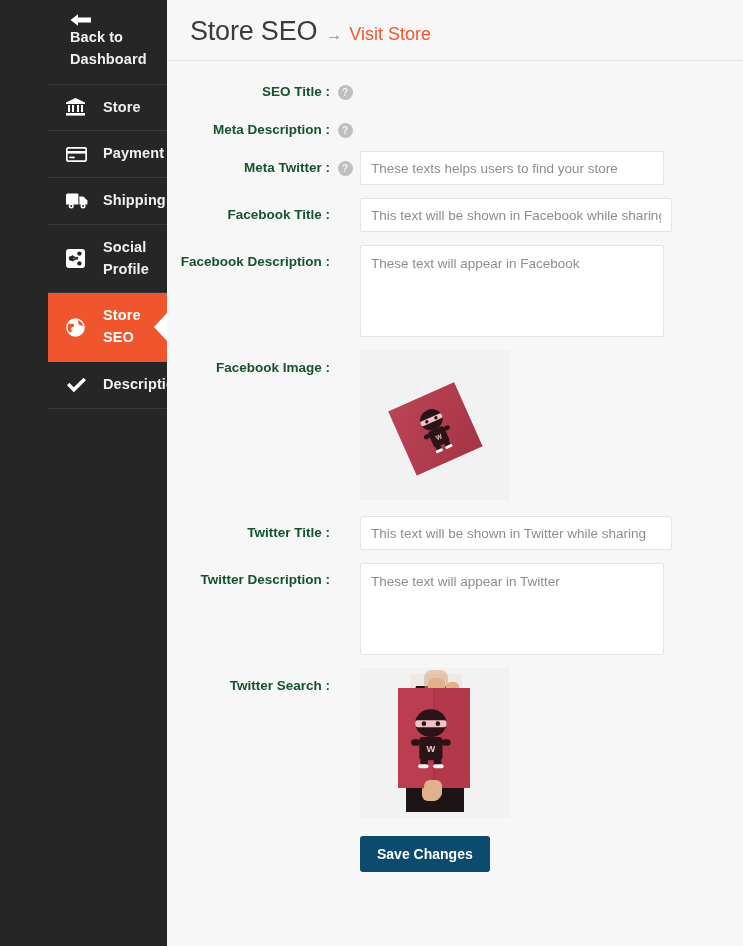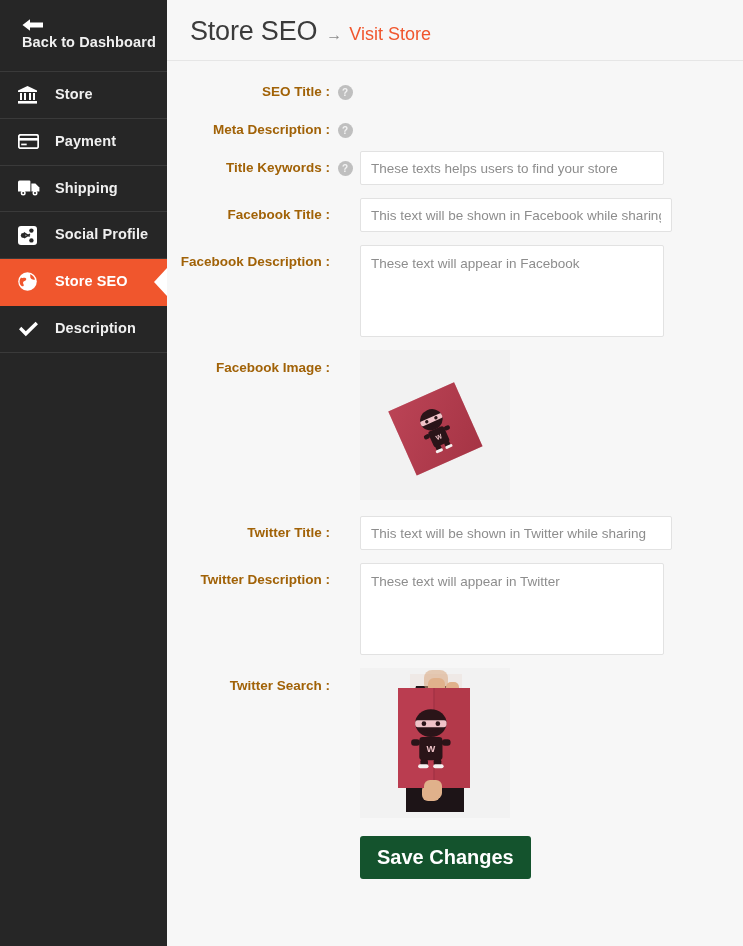--- a/index.html
+++ b/index.html
@@ -31,20 +31,21 @@
     display: flex;
     align-items: center;
     min-height: 46px;
     padding: 12px 10px 12px 18px;
     border-bottom: 1px solid #3a3a3a;
     font-size: 14.5px;
     font-weight: bold;
     color: #f0f0f0;
     letter-spacing: .1px;
     line-height: 1.5;
+    margin-left: 48px;
   }
   .nav-item.back {
     padding: 13px 10px 13px 22px;
     flex-wrap: wrap;
     min-height: 72px;
     align-content: center;
   }
   .nav-item .ico {
     width: 26px;
     min-width: 26px;
@@ -114,21 +115,21 @@
     align-items: flex-start;
     margin-bottom: 13px;
     padding-left: 0;
   }
   .flabel {
     width: 163px;
     min-width: 163px;
     text-align: right;
     font-size: 13.5px;
     font-weight: bold;
-    color: #a16207;
+    color: #14532d;
     padding-top: 9px;
     line-height: 1.2;
   }
   .fhelp {
     width: 30px;
     min-width: 30px;
     display: flex;
     justify-content: center;
     padding-top: 10px;
   }
@@ -192,26 +193,26 @@
   
   .img-box {
     width: 150px; height: 150px;
     background: #f2f2f2;
     overflow: hidden;
     position: relative;
   }
 
   .save-row { padding-left: 193px; padding-top: 4px; padding-bottom: 18px; }
   .btn-save {
-    background: #14532d;
+    background: #0c4a6e;
     color: #ffffff;
     border: none;
     border-radius: 3px;
     font-family: "Liberation Sans", sans-serif;
-    font-size: 20px;
+    font-size: 14px;
     font-weight: bold;
     padding: 10px 17px;
     cursor: pointer;
   }
   svg { display: block; }
 </style>
 </head>
 <body>
 
 <div id="app">
@@ -321,21 +322,21 @@
       </div>
 
       <div class="frow">
         <div class="flabel">Meta Description :</div>
         <div class="fhelp">
           <span class="help-dot">?</span>
         </div>
       </div>
 
       <div class="frow">
-        <div class="flabel">Title Keywords :</div>
+        <div class="flabel">Meta Twitter :</div>
         <div class="fhelp">
           <span class="help-dot">?</span>
         </div>
         <div class="fctl">
           <input class="txt" type="text" placeholder="These texts helps users to find your store" style="">
         </div>
       </div>
 
       <div class="frow">
         <div class="flabel">Facebook Title :</div>

